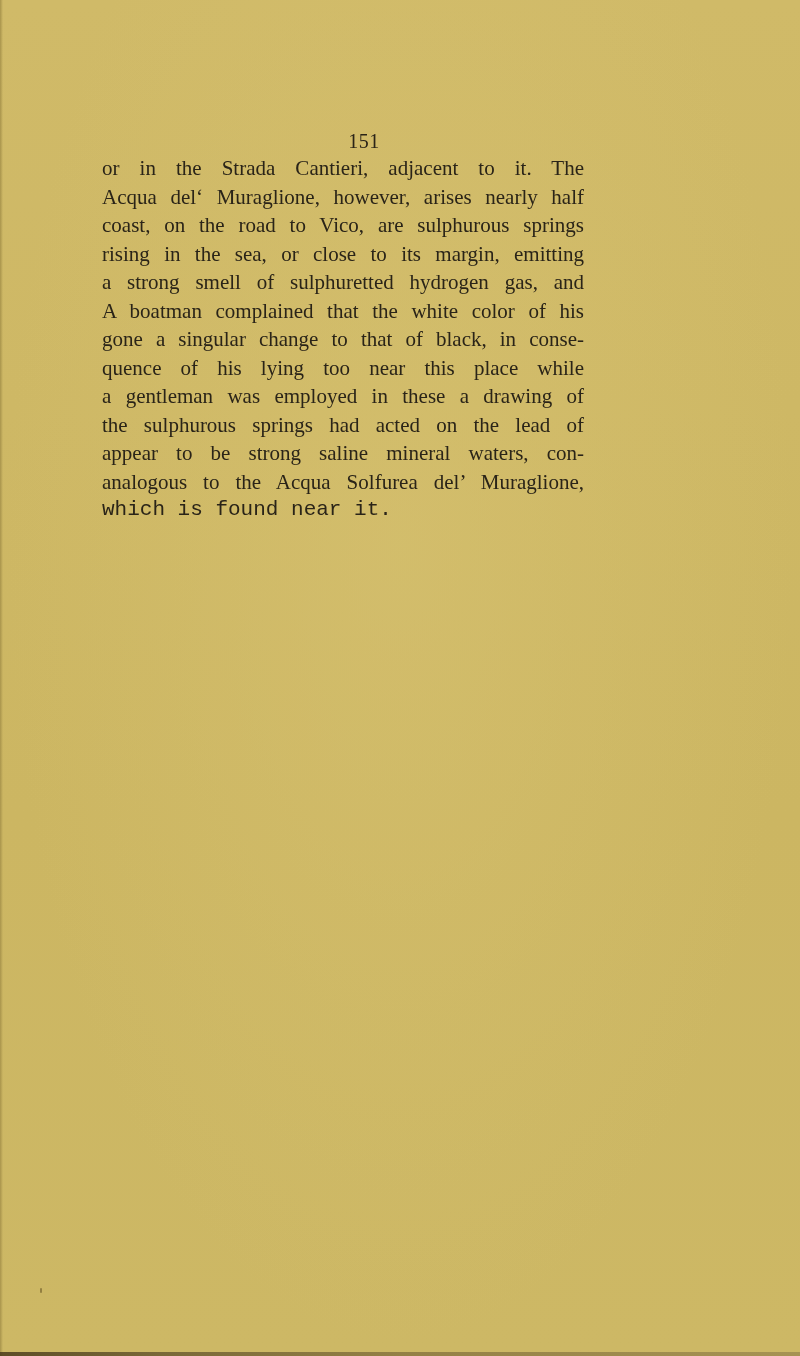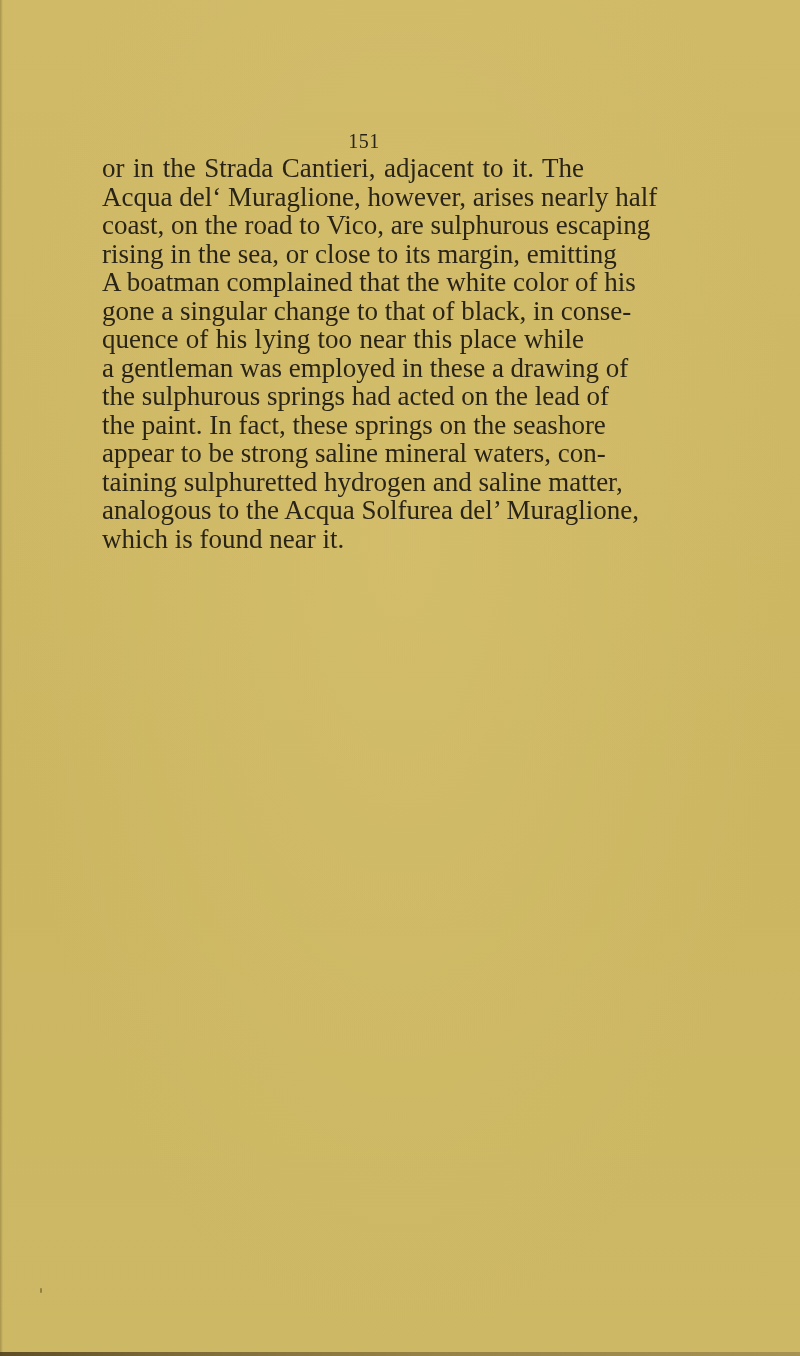--- a/index.html
+++ b/index.html
@@ -54,33 +54,34 @@
     }
     .page-number span {
       position: relative;
       left: -52px;
     }
     .text-block {
       position: absolute;
       left: 102px;
       top: 154px;
       width: 482px;
-      font-size: 27px;
+      font-size: 21px;
       line-height: 28.5px;
       text-align: justify;
     }
     .line {
       display: block;
       text-align: justify;
       text-align-last: justify;
       white-space: nowrap;
       height: 28.5px;
     }
     .line.last {
       text-align-last: left;
+      font-family: Liberation Mono, monospace;
     }
     .line.indent {
       padding-left: 21px;
       text-align-last: left;
       letter-spacing: -0.3px;
     }
     .speck {
       position: absolute;
       left: 40px;
       top: 1288px;
@@ -97,29 +98,28 @@
 <div class="page">
   <div class="left-edge"></div>
 
   <div class="page-number">
     <span>151</span>
   </div>
 
   <div class="text-block">
     <span class="line">or in the Strada Cantieri, adjacent to it. The</span>
     <span class="line">Acqua del‘ Muraglione, however, arises nearly half</span>
-    <span class="line">coast, on the road to Vico, are sulphurous escaping</span>
+    <span class="line">coast, on the road to Vico, are sulphurous springs</span>
     <span class="line">rising in the sea, or close to its margin, emitting</span>
+    <span class="line">a strong smell of sulphuretted hydrogen gas, and</span>
     <span class="line">A boatman complained that the white color of his</span>
     <span class="line">gone a singular change to that of black, in conse-</span>
     <span class="line">quence of his lying too near this place while</span>
     <span class="line">a gentleman was employed in these a drawing of</span>
     <span class="line">the sulphurous springs had acted on the lead of</span>
-    <span class="line">the paint. In fact, these springs on the seashore</span>
     <span class="line">appear to be strong saline mineral waters, con-</span>
-    <span class="line">taining sulphuretted hydrogen and saline matter,</span>
     <span class="line">analogous to the Acqua Solfurea del’ Muraglione,</span>
     <span class="line last">which is found near it.</span>
   </div>
 
   <div class="speck"></div>
   <div class="bottom-edge"></div>
 </div>
 
 </body></html>

